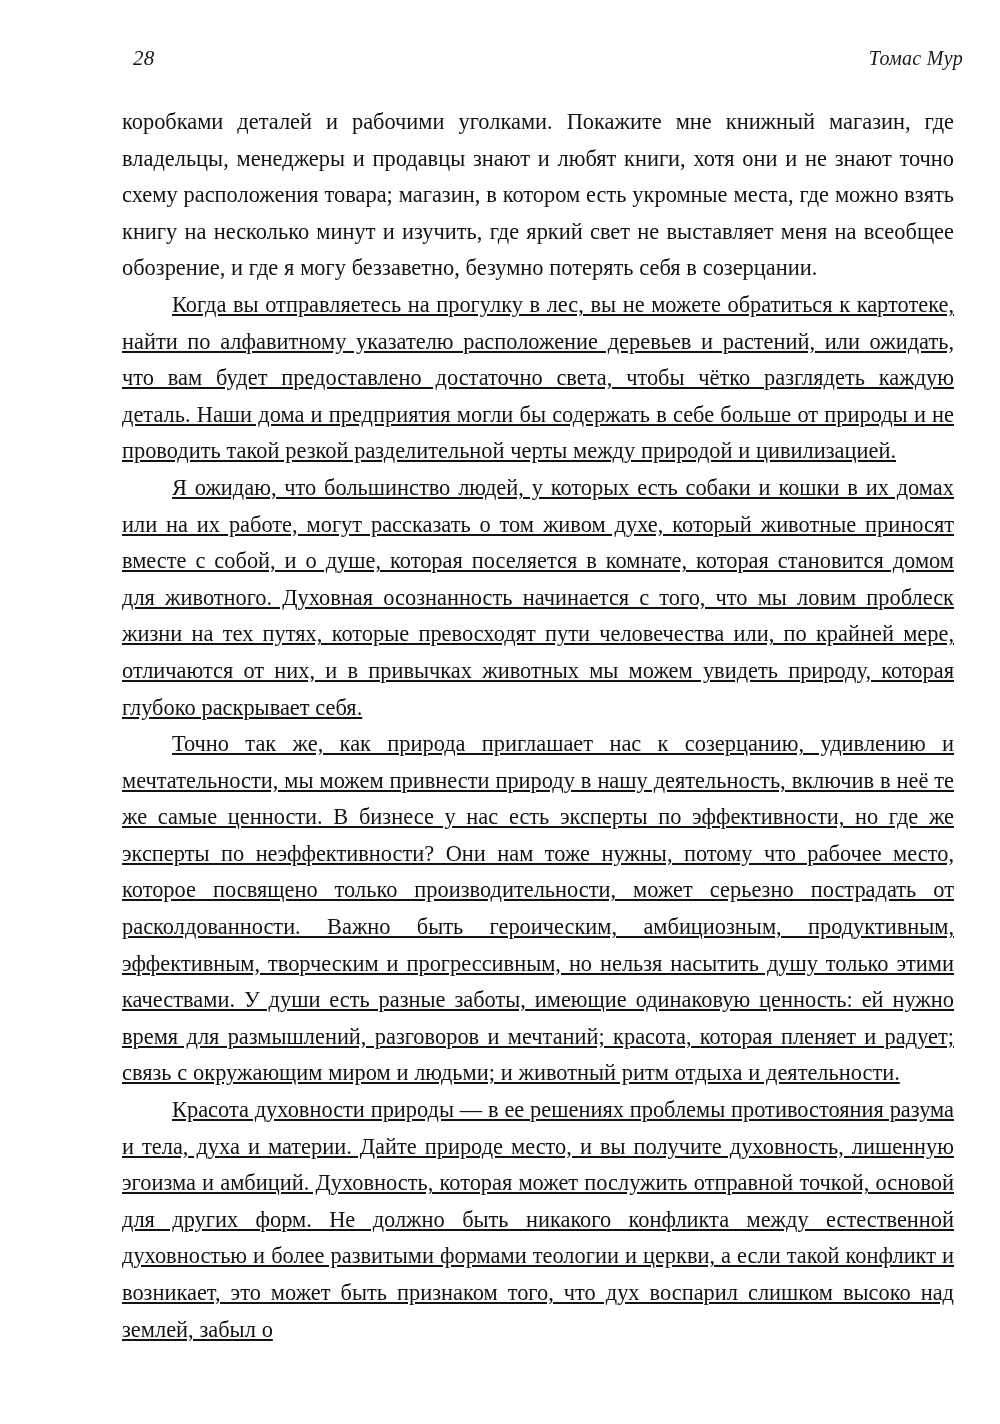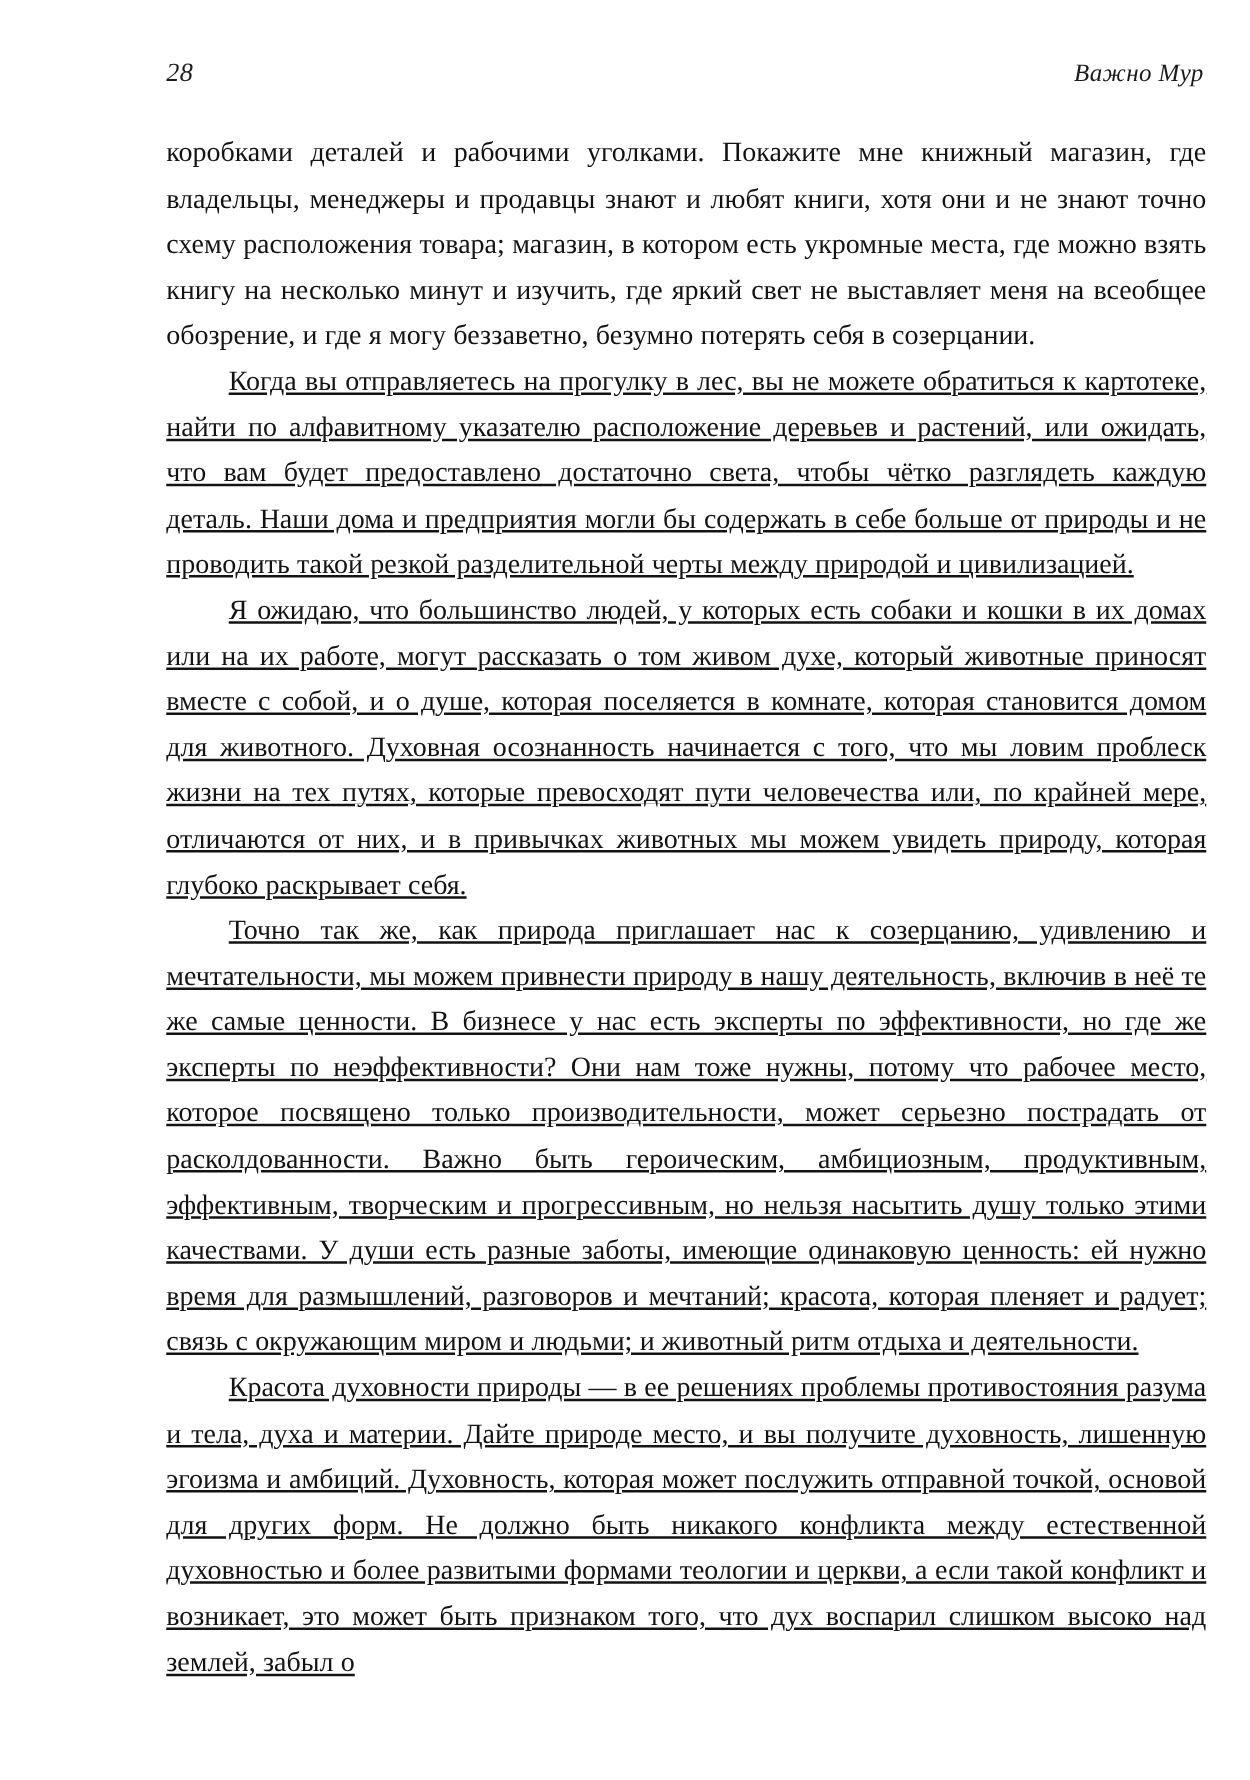--- a/index.html
+++ b/index.html
@@ -47,21 +47,21 @@
   .running-head .author {
     font-style: italic;
     font-size: 20px;
     letter-spacing: 0.3px;
   }
 
   
   .textblock {
     position: absolute;
     top: 104px;
-    left: 85px;
+    left: 74px;
     width: 832px;
   }
 
   .para {
     margin: 0;
     text-align: justify;
     text-justify: inter-word;
     font-size: 22.4px;
     line-height: 36.6px;
     text-indent: 0;
@@ -75,21 +75,21 @@
     text-decoration: underline;
   }
 </style>
 </head>
 <body>
 
 <div class="page">
 
   <div class="running-head">
     <span class="folio">28</span>
-    <span class="author">Важно Мур</span>
+    <span class="author">Томас Мур</span>
   </div>
 
   <div class="textblock">
     <p class="para">коробками деталей и рабочими уголками. Покажите мне книжный магазин, где владельцы, менеджеры и продавцы знают и любят книги, хотя они и не знают точно схему расположения товара; магазин, в котором есть укромные места, где можно взять книгу на несколько минут и изучить, где яркий свет не выставляет меня на всеобщее обозрение, и где я могу беззаветно, безумно потерять себя в созерцании.</p>
     <p class="para">Когда вы отправляетесь на прогулку в лес, вы не можете обратиться к картотеке, найти по алфавитному указателю расположение деревьев и растений, или ожидать, что вам будет предоставлено достаточно света, чтобы чётко разглядеть каждую деталь. Наши дома и предприятия могли бы содержать в себе больше от природы и не проводить такой резкой разделительной черты между природой и цивилизацией.</p>
     <p class="para">Я ожидаю, что большинство людей, у которых есть собаки и кошки в их домах или на их работе, могут рассказать о том живом духе, который животные приносят вместе с собой, и о душе, которая поселяется в комнате, которая становится домом для животного. Духовная осознанность начинается с того, что мы ловим проблеск жизни на тех путях, которые превосходят пути человечества или, по крайней мере, отличаются от них, и в привычках животных мы можем увидеть природу, которая глубоко раскрывает себя.</p>
     <p class="para">Точно так же, как природа приглашает нас к созерцанию, удивлению и мечтательности, мы можем привнести природу в нашу деятельность, включив в неё те же самые ценности. В бизнесе у нас есть эксперты по эффективности, но где же эксперты по неэффективности? Они нам тоже нужны, потому что рабочее место, которое посвящено только производительности, может серьезно пострадать от расколдованности. Важно быть героическим, амбициозным, продуктивным, эффективным, творческим и прогрессивным, но нельзя насытить душу только этими качествами. У души есть разные заботы, имеющие одинаковую ценность: ей нужно время для размышлений, разговоров и мечтаний; красота, которая пленяет и радует; связь с окружающим миром и людьми; и животный ритм отдыха и деятельности.</p>
     <p class="para">Красота духовности природы — в ее решениях проблемы противостояния разума и тела, духа и материи. Дайте природе место, и вы получите духовность, лишенную эгоизма и амбиций. Духовность, которая может послужить отправной точкой, основой для других форм. Не должно быть никакого конфликта между естественной духовностью и более развитыми формами теологии и церкви, а если такой конфликт и возникает, это может быть признаком того, что дух воспарил слишком высоко над землей, забыл о</p>
   </div>
 

